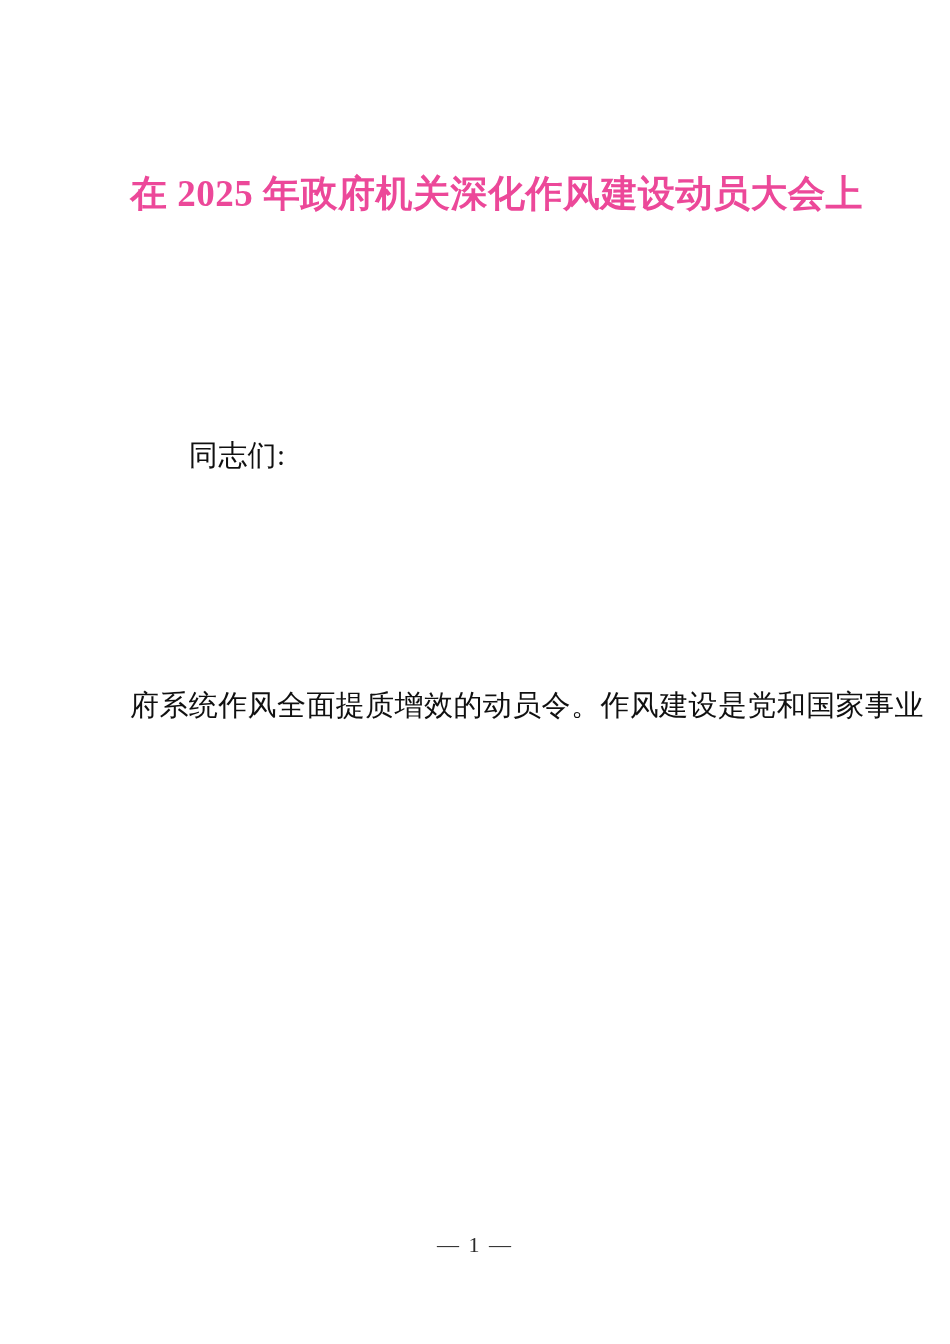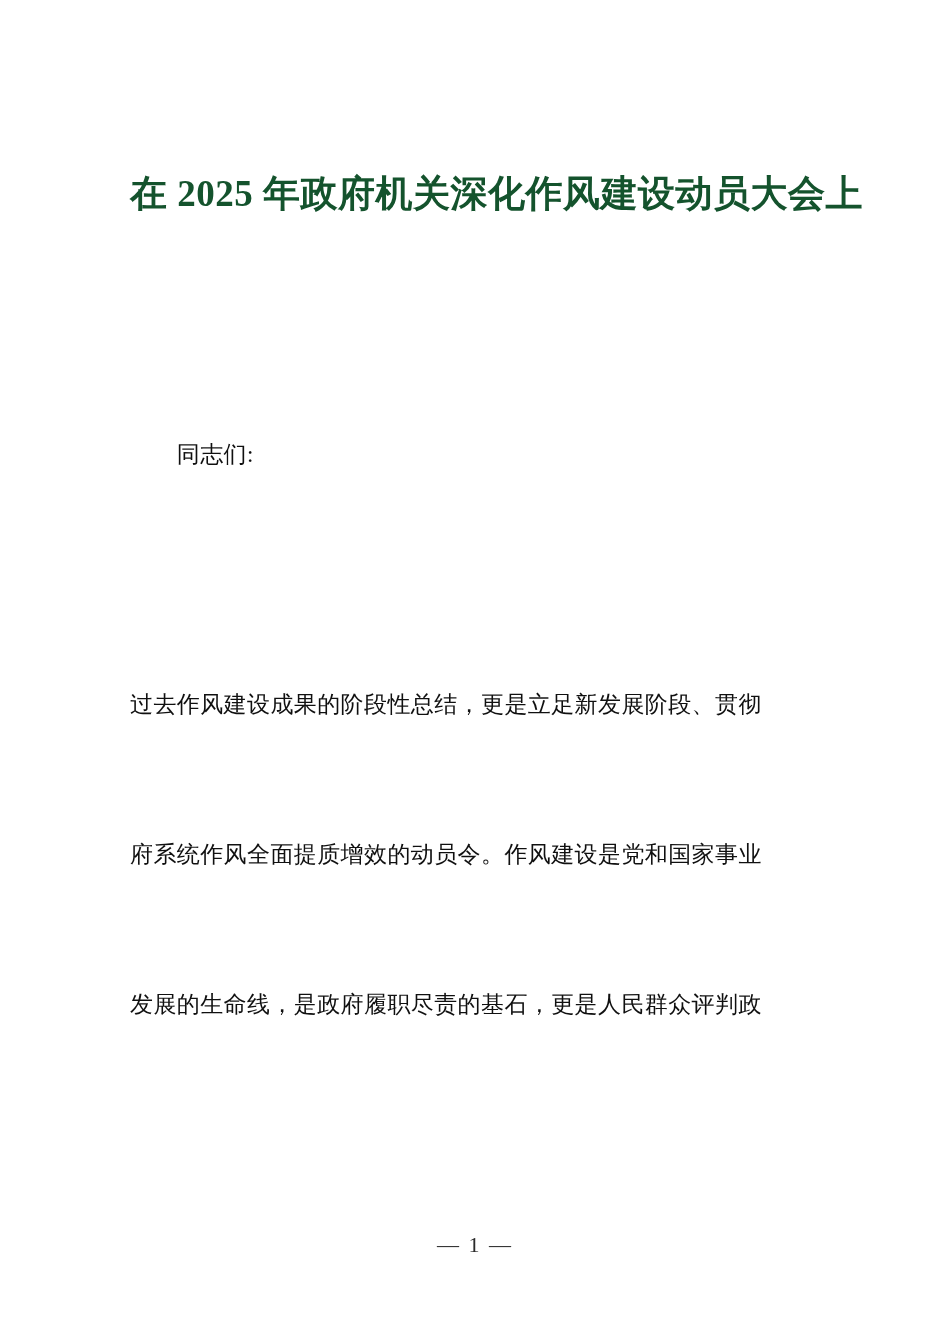--- a/index.html
+++ b/index.html
@@ -27,38 +27,38 @@
     position: absolute;
     left: 130px;
     top: 168px;
     width: 690px;
     text-align: center;
     font-family: "Liberation Serif", "DejaVu Serif", serif;
     font-weight: bold;
     font-size: 37px;
     line-height: 52px;
     letter-spacing: 0.5px;
-    color: #14532d;
+    color: #ec4899;
   }
   .doc-title .line {
     display: block;
     white-space: pre;
   }
 
   
   .body-block {
     position: absolute;
     left: 130px;
     top: 330px;
     width: 692px;
   }
 
   .para {
     font-family: "Liberation Serif", "DejaVu Serif", serif;
-    font-size: 23px;
+    font-size: 29px;
     line-height: 50px;
     color: #101010;
     letter-spacing: 0.4px;
     white-space: pre;
     font-weight: normal;
   }
 
   .para .line {
     display: block;
     height: 50px;
@@ -93,23 +93,21 @@
     <span class="line">在 2025 年政府机关深化作风建设动员大会上</span>
   </div>
 
   <div class="body-block">
 
     <div class="para salutation">
       <span class="line">　　同志们:</span>
     </div>
 
     <div class="para">
-      <span class="line">过去作风建设成果的阶段性总结，更是立足新发展阶段、贯彻</span>
       <span class="line">府系统作风全面提质增效的动员令。作风建设是党和国家事业</span>
-      <span class="line">发展的生命线，是政府履职尽责的基石，更是人民群众评判政</span>
       
       
       
       
     </div>
 
   </div>
 
   <div class="page-footer">— 1 —</div>
 

